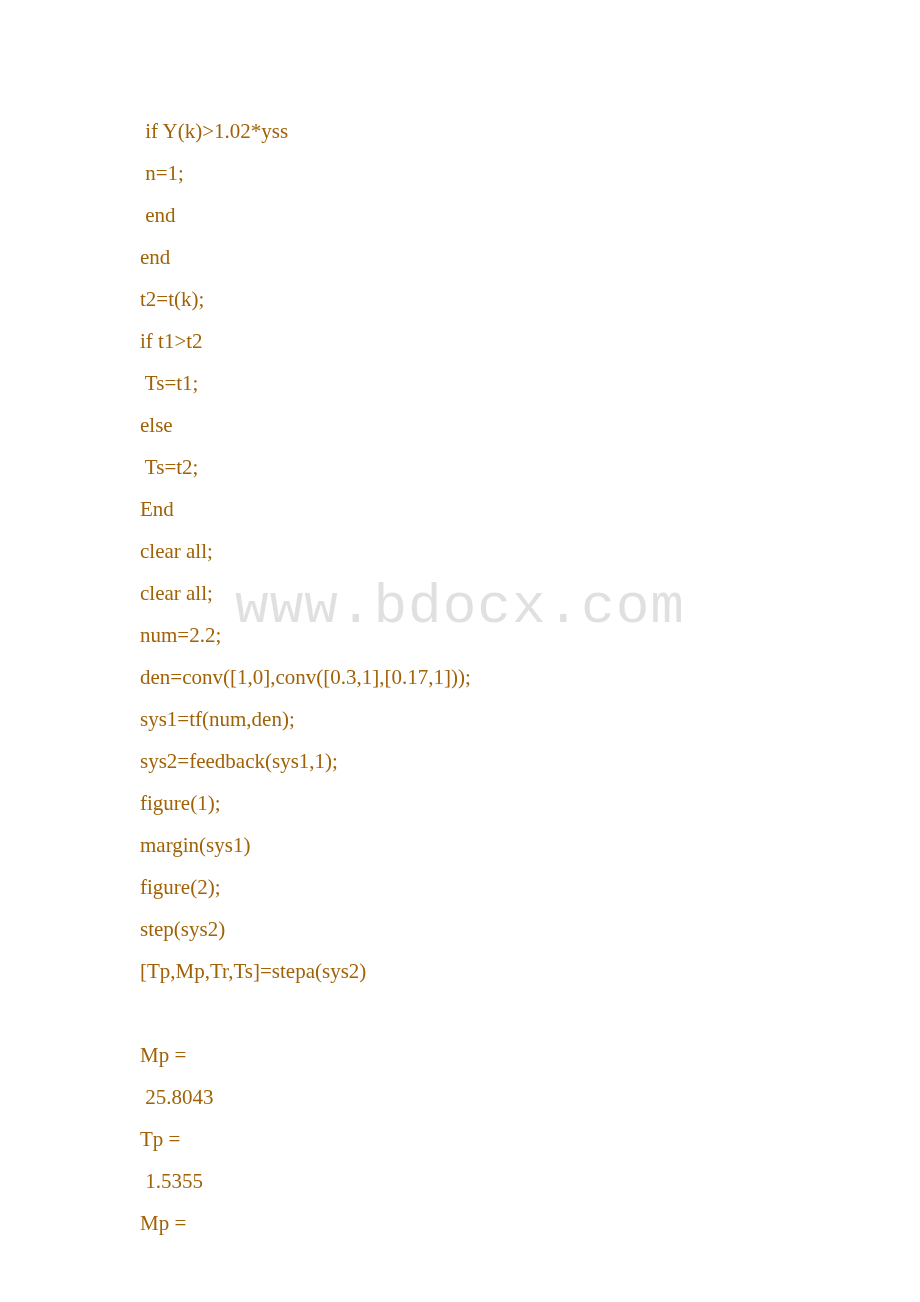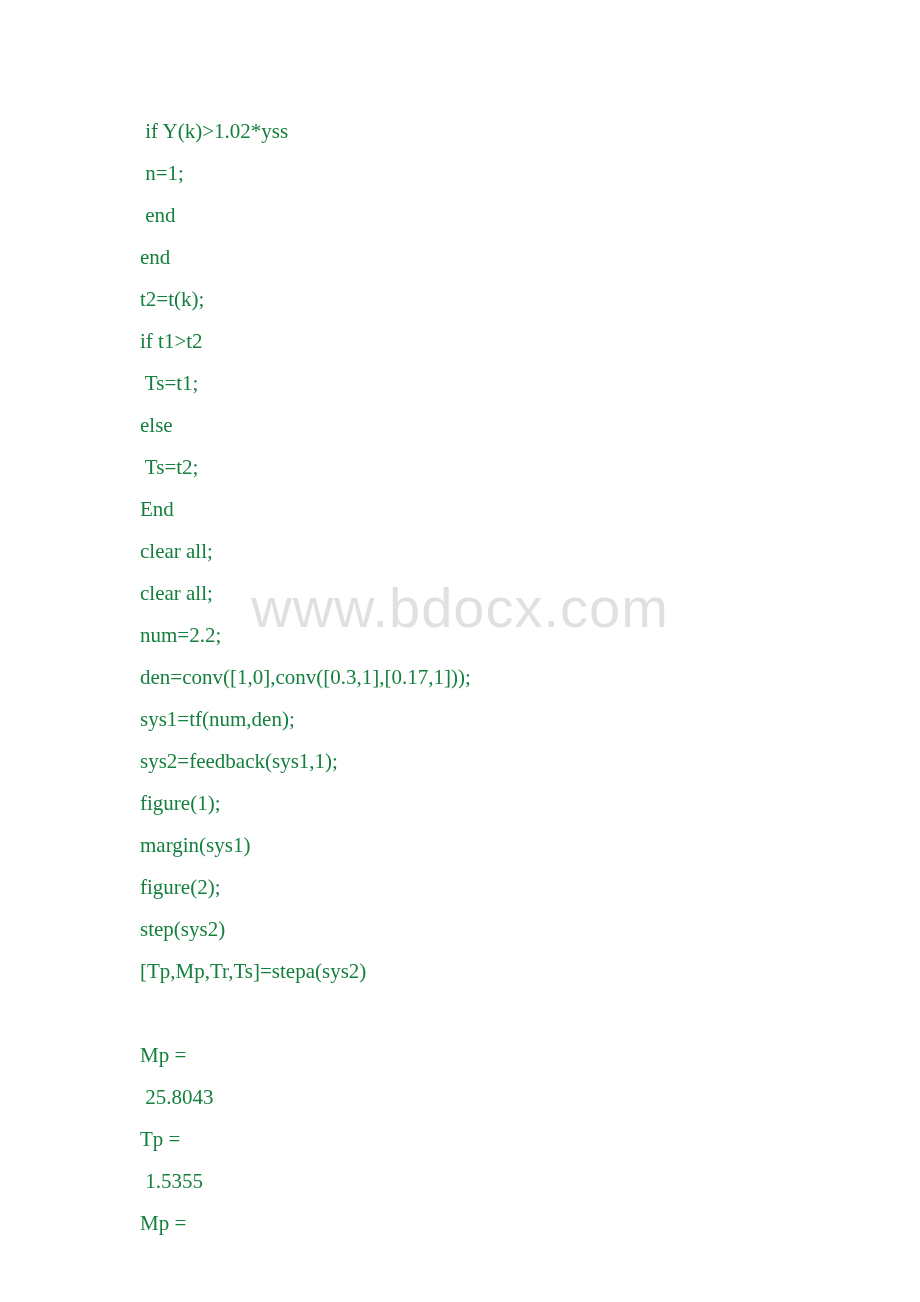--- a/index.html
+++ b/index.html
@@ -1,30 +1,30 @@
 <!DOCTYPE html>
 <html><head>
 <meta charset="utf-8">
 <style>
   * { margin: 0; padding: 0; box-sizing: border-box; }
   html, body { width: 920px; height: 1302px; background: #fff; font-family: "Times New Roman", serif; position: relative; }
   .page { padding: 110px 140px 60px 140px; position: relative; }
-  .code-block { font-size: 21px; line-height: 2.0; color: #15803d; white-space: pre; }
+  .code-block { font-size: 21px; line-height: 2.0; color: #a16207; white-space: pre; }
   .watermark {
     position: absolute;
     top: 575px;
     left: 50%;
     transform: translateX(-50%);
     font-size: 56px;
     font-weight: 400;
     letter-spacing: 1px;
     color: rgba(0,0,0,0.12);
     pointer-events: none;
     user-select: none;
-    font-family: Liberation Sans, sans-serif;
+    font-family: Liberation Mono, monospace;
     white-space: nowrap;
   }
   .line { display: block; }
 </style>
 </head>
 <body>
 
 <div class="page">
   <div class="watermark">www.bdocx.com</div>
   <div class="code-block" id="code-container"><span class="line "> if Y(k)&gt;1.02*yss</span><span class="line "> n=1;</span><span class="line "> end</span><span class="line ">end</span><span class="line ">t2=t(k);</span><span class="line ">if t1&gt;t2</span><span class="line "> Ts=t1;</span><span class="line ">else</span><span class="line "> Ts=t2;</span><span class="line ">End</span><span class="line ">clear all;</span><span class="line ">clear all;</span><span class="line ">num=2.2;</span><span class="line ">den=conv([1,0],conv([0.3,1],[0.17,1]));</span><span class="line ">sys1=tf(num,den);</span><span class="line ">sys2=feedback(sys1,1);</span><span class="line ">figure(1);</span><span class="line ">margin(sys1)</span><span class="line ">figure(2);</span><span class="line ">step(sys2)</span><span class="line ">[Tp,Mp,Tr,Ts]=stepa(sys2)</span><span class="line "> </span><span class="line ">Mp =</span><span class="line "> 25.8043</span><span class="line ">Tp =</span><span class="line "> 1.5355</span><span class="line ">Mp =</span></div>

